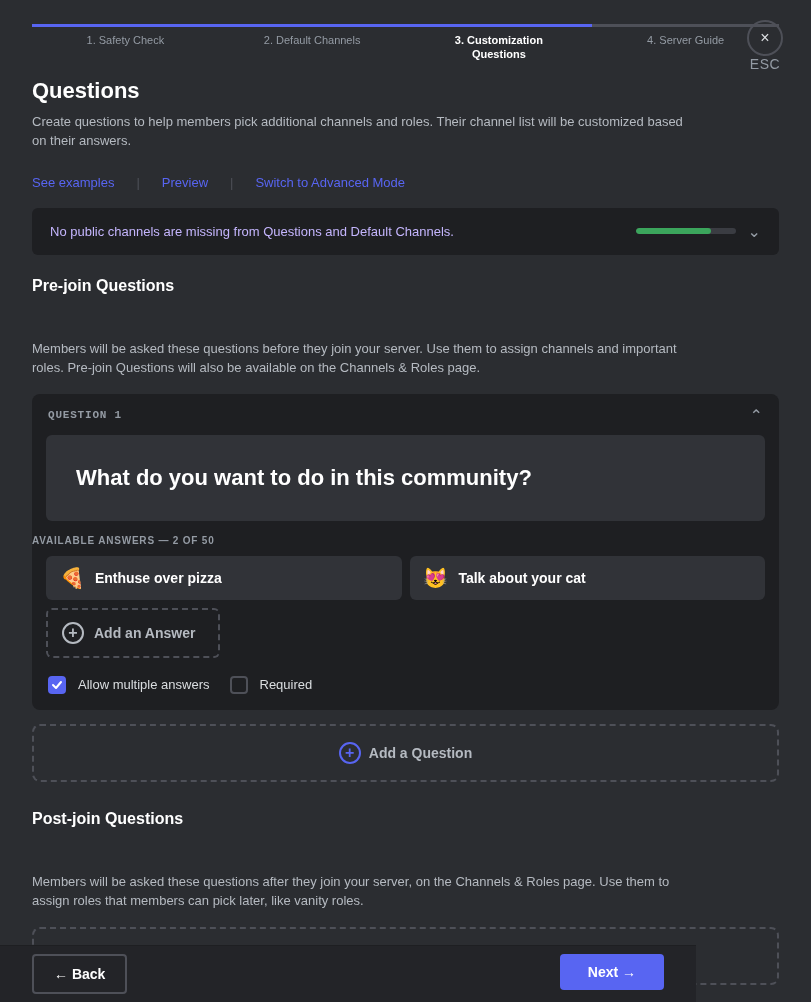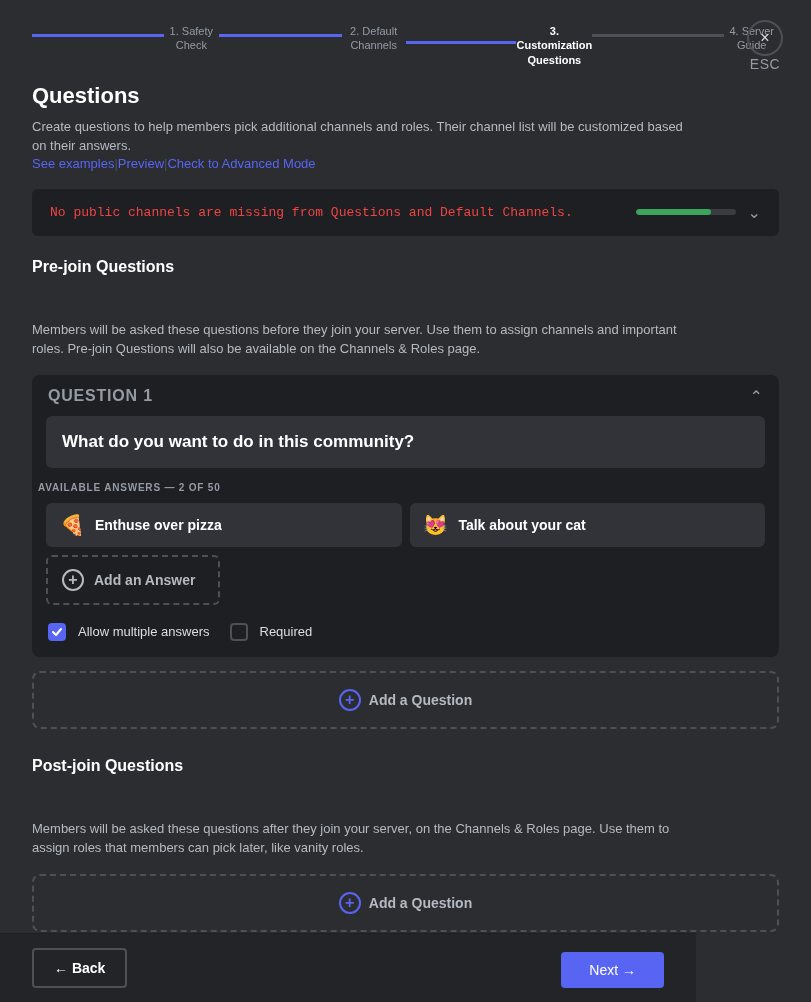--- a/index.html
+++ b/index.html
@@ -16,21 +16,21 @@
     
     .progress-bar-container {
       display: flex;
       align-items: flex-start;
       padding: 24px 32px 16px 32px;
       gap: 0;
       position: relative;
     }
     .progress-step {
       display: flex;
-      flex-direction: row;
+      flex-direction: column;
       align-items: center;
       flex: 1;
       position: relative;
     }
     .progress-step-line {
       width: 100%;
       height: 3px;
       background: #4e5058;
       margin-bottom: 6px;
     }
@@ -87,26 +87,26 @@
     .page-title {
       font-size: 22px;
       font-weight: 700;
       color: #fff;
       margin-bottom: 8px;
     }
     .page-desc {
       font-size: 13px;
       color: #b5bac1;
       line-height: 1.5;
-      margin-bottom: 0;
+      margin-bottom: 24px;
       max-width: 660px;
     }
     .page-links {
       display: flex;
-      gap: 0;
+      gap: 22px;
       align-items: center;
       margin-bottom: 18px;
     }
     .page-link {
       color: #5865f2;
       font-size: 13px;
       cursor: pointer;
       text-decoration: none;
     }
     .link-sep {
@@ -119,22 +119,21 @@
       background: #1e1f22;
       border-radius: 6px;
       padding: 14px 18px;
       display: flex;
       align-items: center;
       justify-content: space-between;
       margin-bottom: 22px;
     }
     .status-bar-text {
       font-size: 13px;
-      color: #ef4444;
-      font-family: Liberation Mono, monospace;
+      color: #c4b5fd;
     }
     .status-bar-right {
       display: flex;
       align-items: center;
       gap: 12px;
     }
     .status-progress-bar {
       width: 100px;
       height: 6px;
       background: #3a3c42;
@@ -175,49 +174,50 @@
       padding: 0 0 16px 0;
       margin-bottom: 14px;
     }
     .question-header {
       display: flex;
       justify-content: space-between;
       align-items: center;
       padding: 12px 16px 10px 16px;
     }
     .question-number {
-      font-size: 16px;
+      font-size: 11px;
       font-weight: 700;
       color: #949ba4;
       letter-spacing: 0.8px;
       text-transform: uppercase;
+      font-family: Liberation Mono, monospace;
     }
     .question-collapse-btn {
       color: #949ba4;
       font-size: 16px;
       cursor: pointer;
       background: none;
       border: none;
     }
     .question-text-box {
       background: #313338;
       border-radius: 6px;
       margin: 0 14px 14px 14px;
-      padding: 16px;
-      font-size: 17px;
+      padding: 30px;
+      font-size: 22px;
       font-weight: 600;
       color: #fff;
     }
     .answers-label {
       font-size: 10px;
       font-weight: 700;
       color: #949ba4;
       letter-spacing: 0.8px;
       text-transform: uppercase;
-      padding: 0 16px 10px 6px;
+      padding: 0 16px 10px 0;
     }
     .answers-grid {
       display: grid;
       grid-template-columns: 1fr 1fr;
       gap: 8px;
       padding: 0 14px;
       margin-bottom: 10px;
     }
     .answer-chip {
       background: #313338;
@@ -341,45 +341,45 @@
     }
 
     
     .footer {
       position: fixed;
       bottom: 0;
       left: 0;
       width: 696px;
       background: #232428;
       border-top: 1px solid #1e1f22;
-      padding: 14px 32px;
+      padding: 8px 32px;
       display: flex;
       justify-content: space-between;
-      align-items: flex-end;
+      align-items: flex-start;
     }
     .back-btn {
       background: transparent;
       border: 2px solid #4e5058;
       border-radius: 4px;
       color: #fff;
       font-size: 14px;
       font-weight: 600;
       padding: 10px 20px;
       cursor: pointer;
       display: flex;
       align-items: center;
       gap: 6px;
     }
     .next-btn {
       background: #5865f2;
       border: none;
       border-radius: 4px;
       color: #fff;
       font-size: 14px;
-      font-weight: 400;
+      font-weight: 700;
       padding: 10px 28px;
       cursor: pointer;
       display: flex;
       align-items: center;
       gap: 6px;
     }
   </style>
 </head>
 <body>
 
@@ -416,21 +416,21 @@
 
 <div class="main-content">
 
   <h1 class="page-title">Questions</h1>
   <p class="page-desc">Create questions to help members pick additional channels and roles. Their channel list will be customized based on their answers.</p>
   <div class="page-links">
     <a class="page-link">See examples</a>
     <span class="link-sep">|</span>
     <a class="page-link">Preview</a>
     <span class="link-sep">|</span>
-    <a class="page-link">Check to Advanced Mode</a>
+    <a class="page-link">Switch to Advanced Mode</a>
   </div>
 
   <div class="status-bar">
     <span class="status-bar-text">No public channels are missing from Questions and Default Channels.</span>
     <div class="status-bar-right">
       <div class="status-progress-bar">
         <div class="status-progress-fill" style="width: 75%;"></div>
       </div>
       <span class="status-chevron">⌄</span>
     </div>

